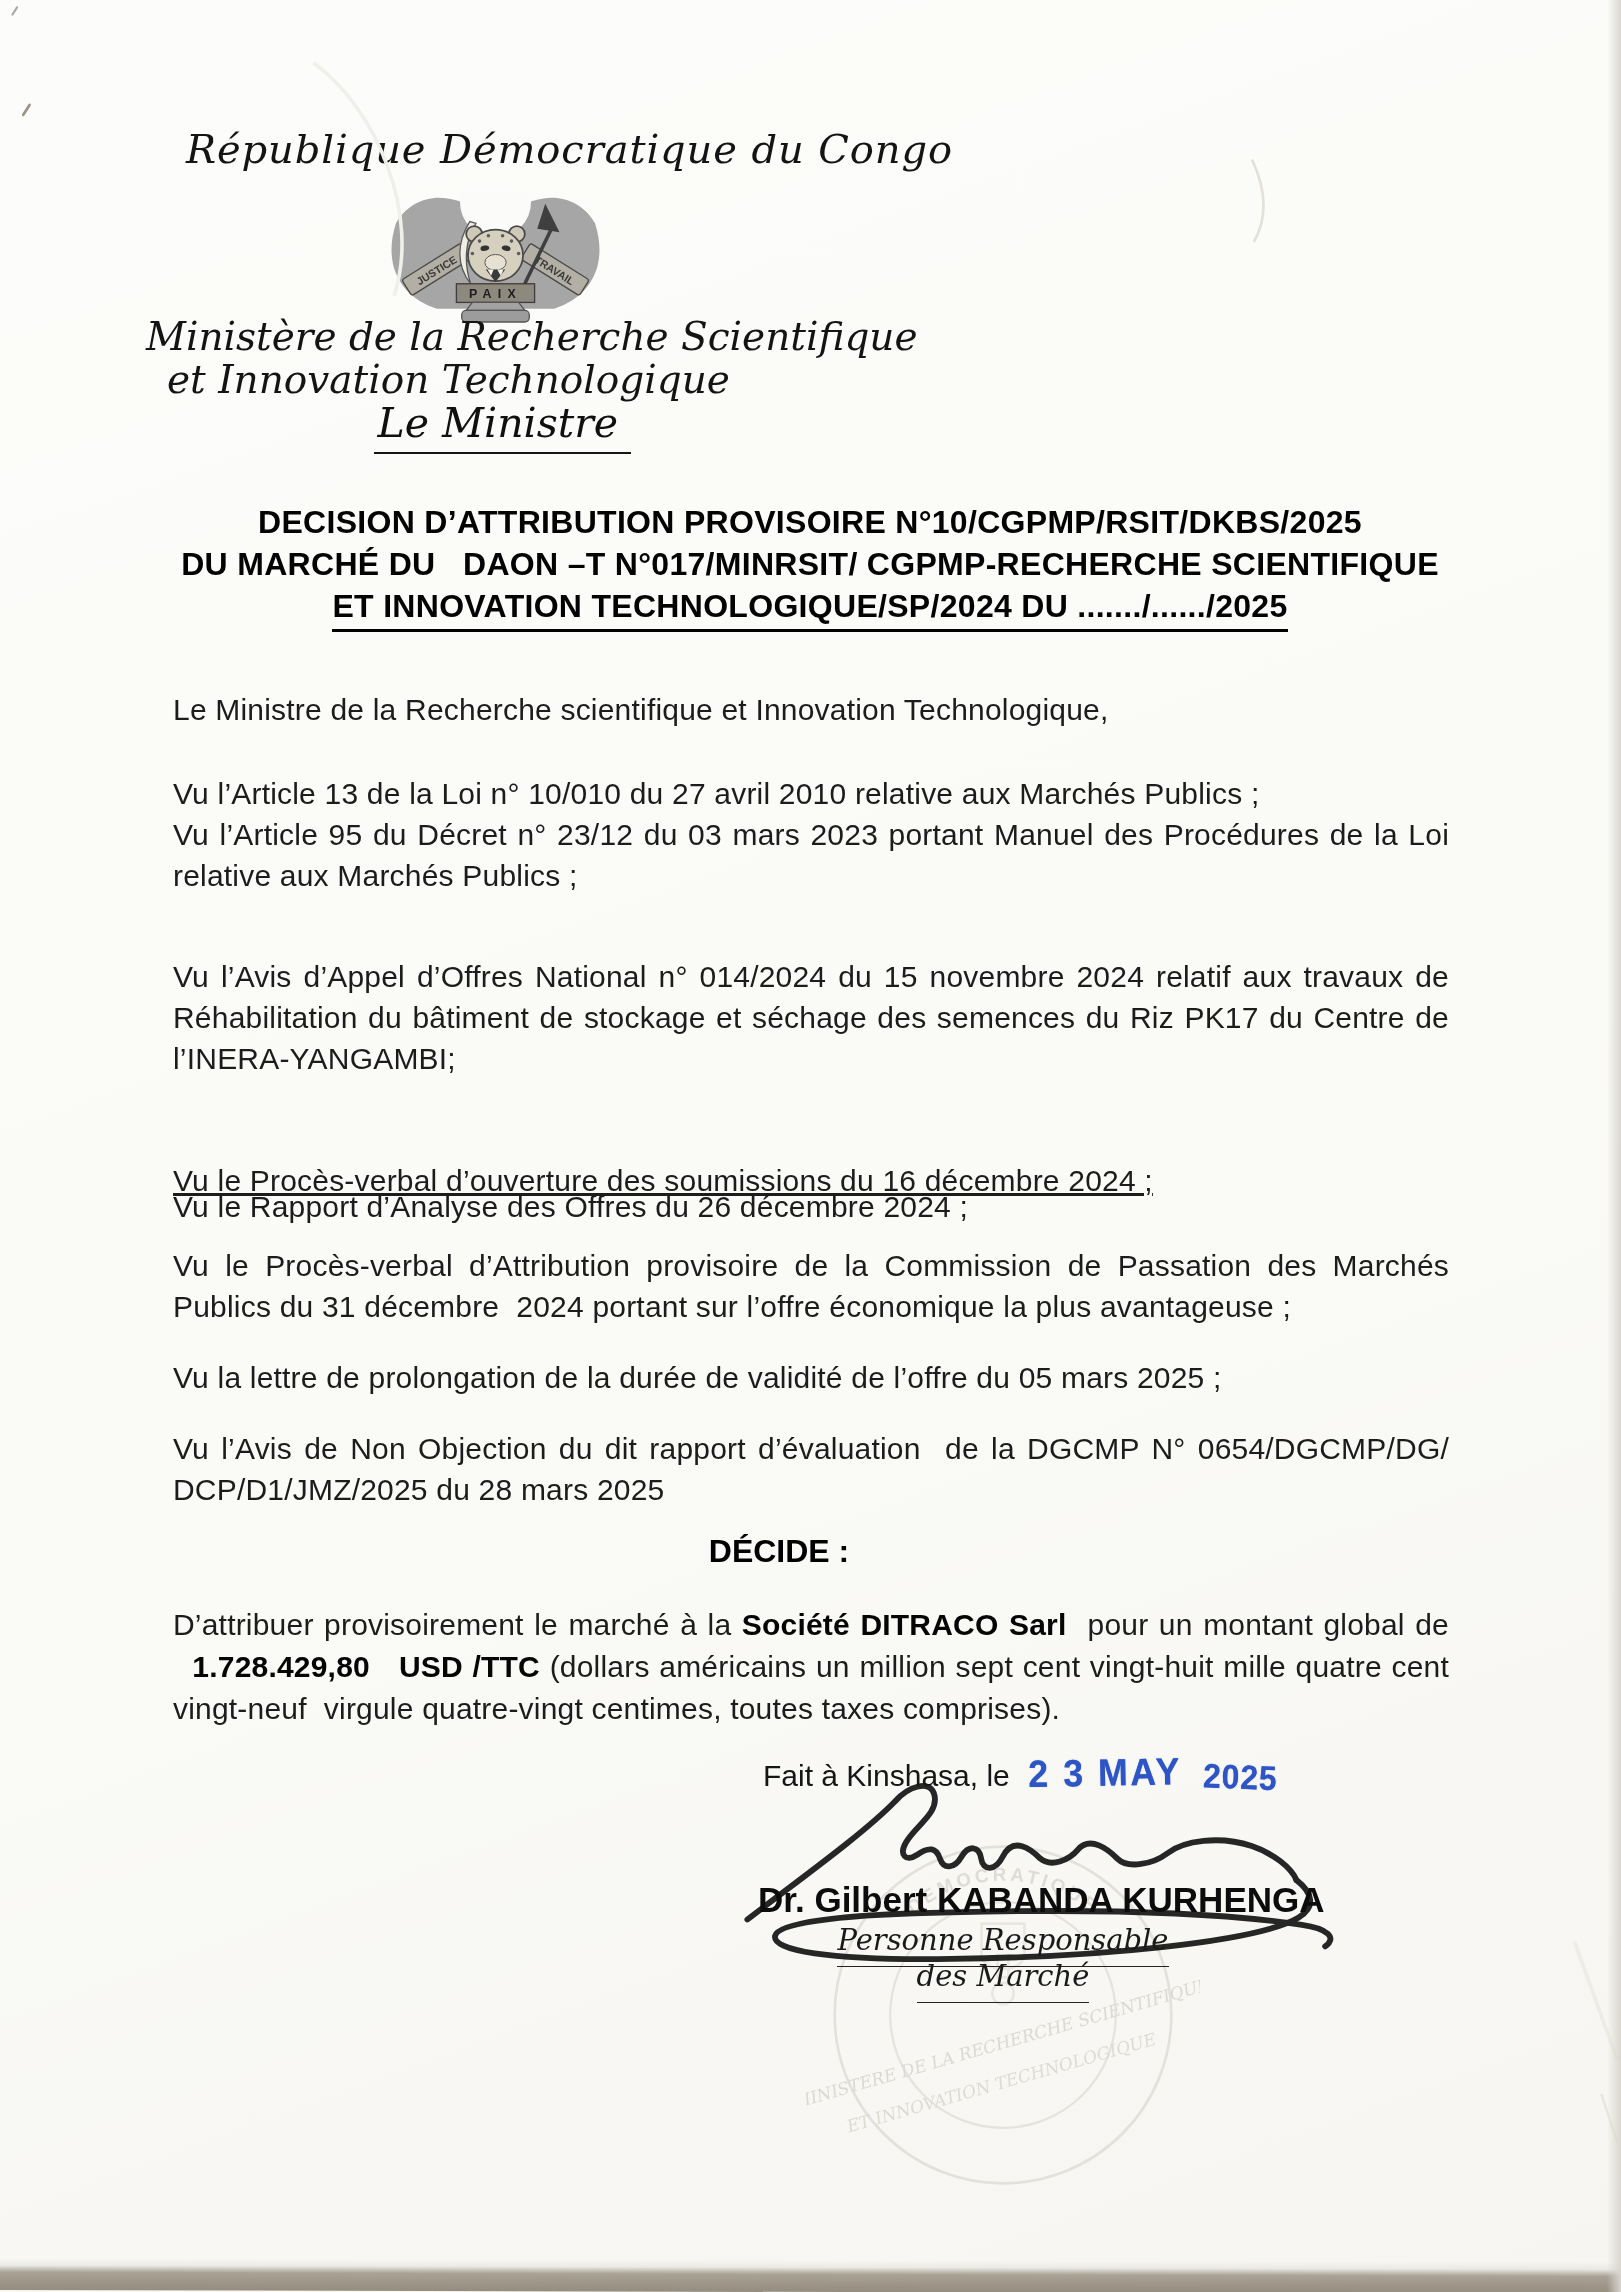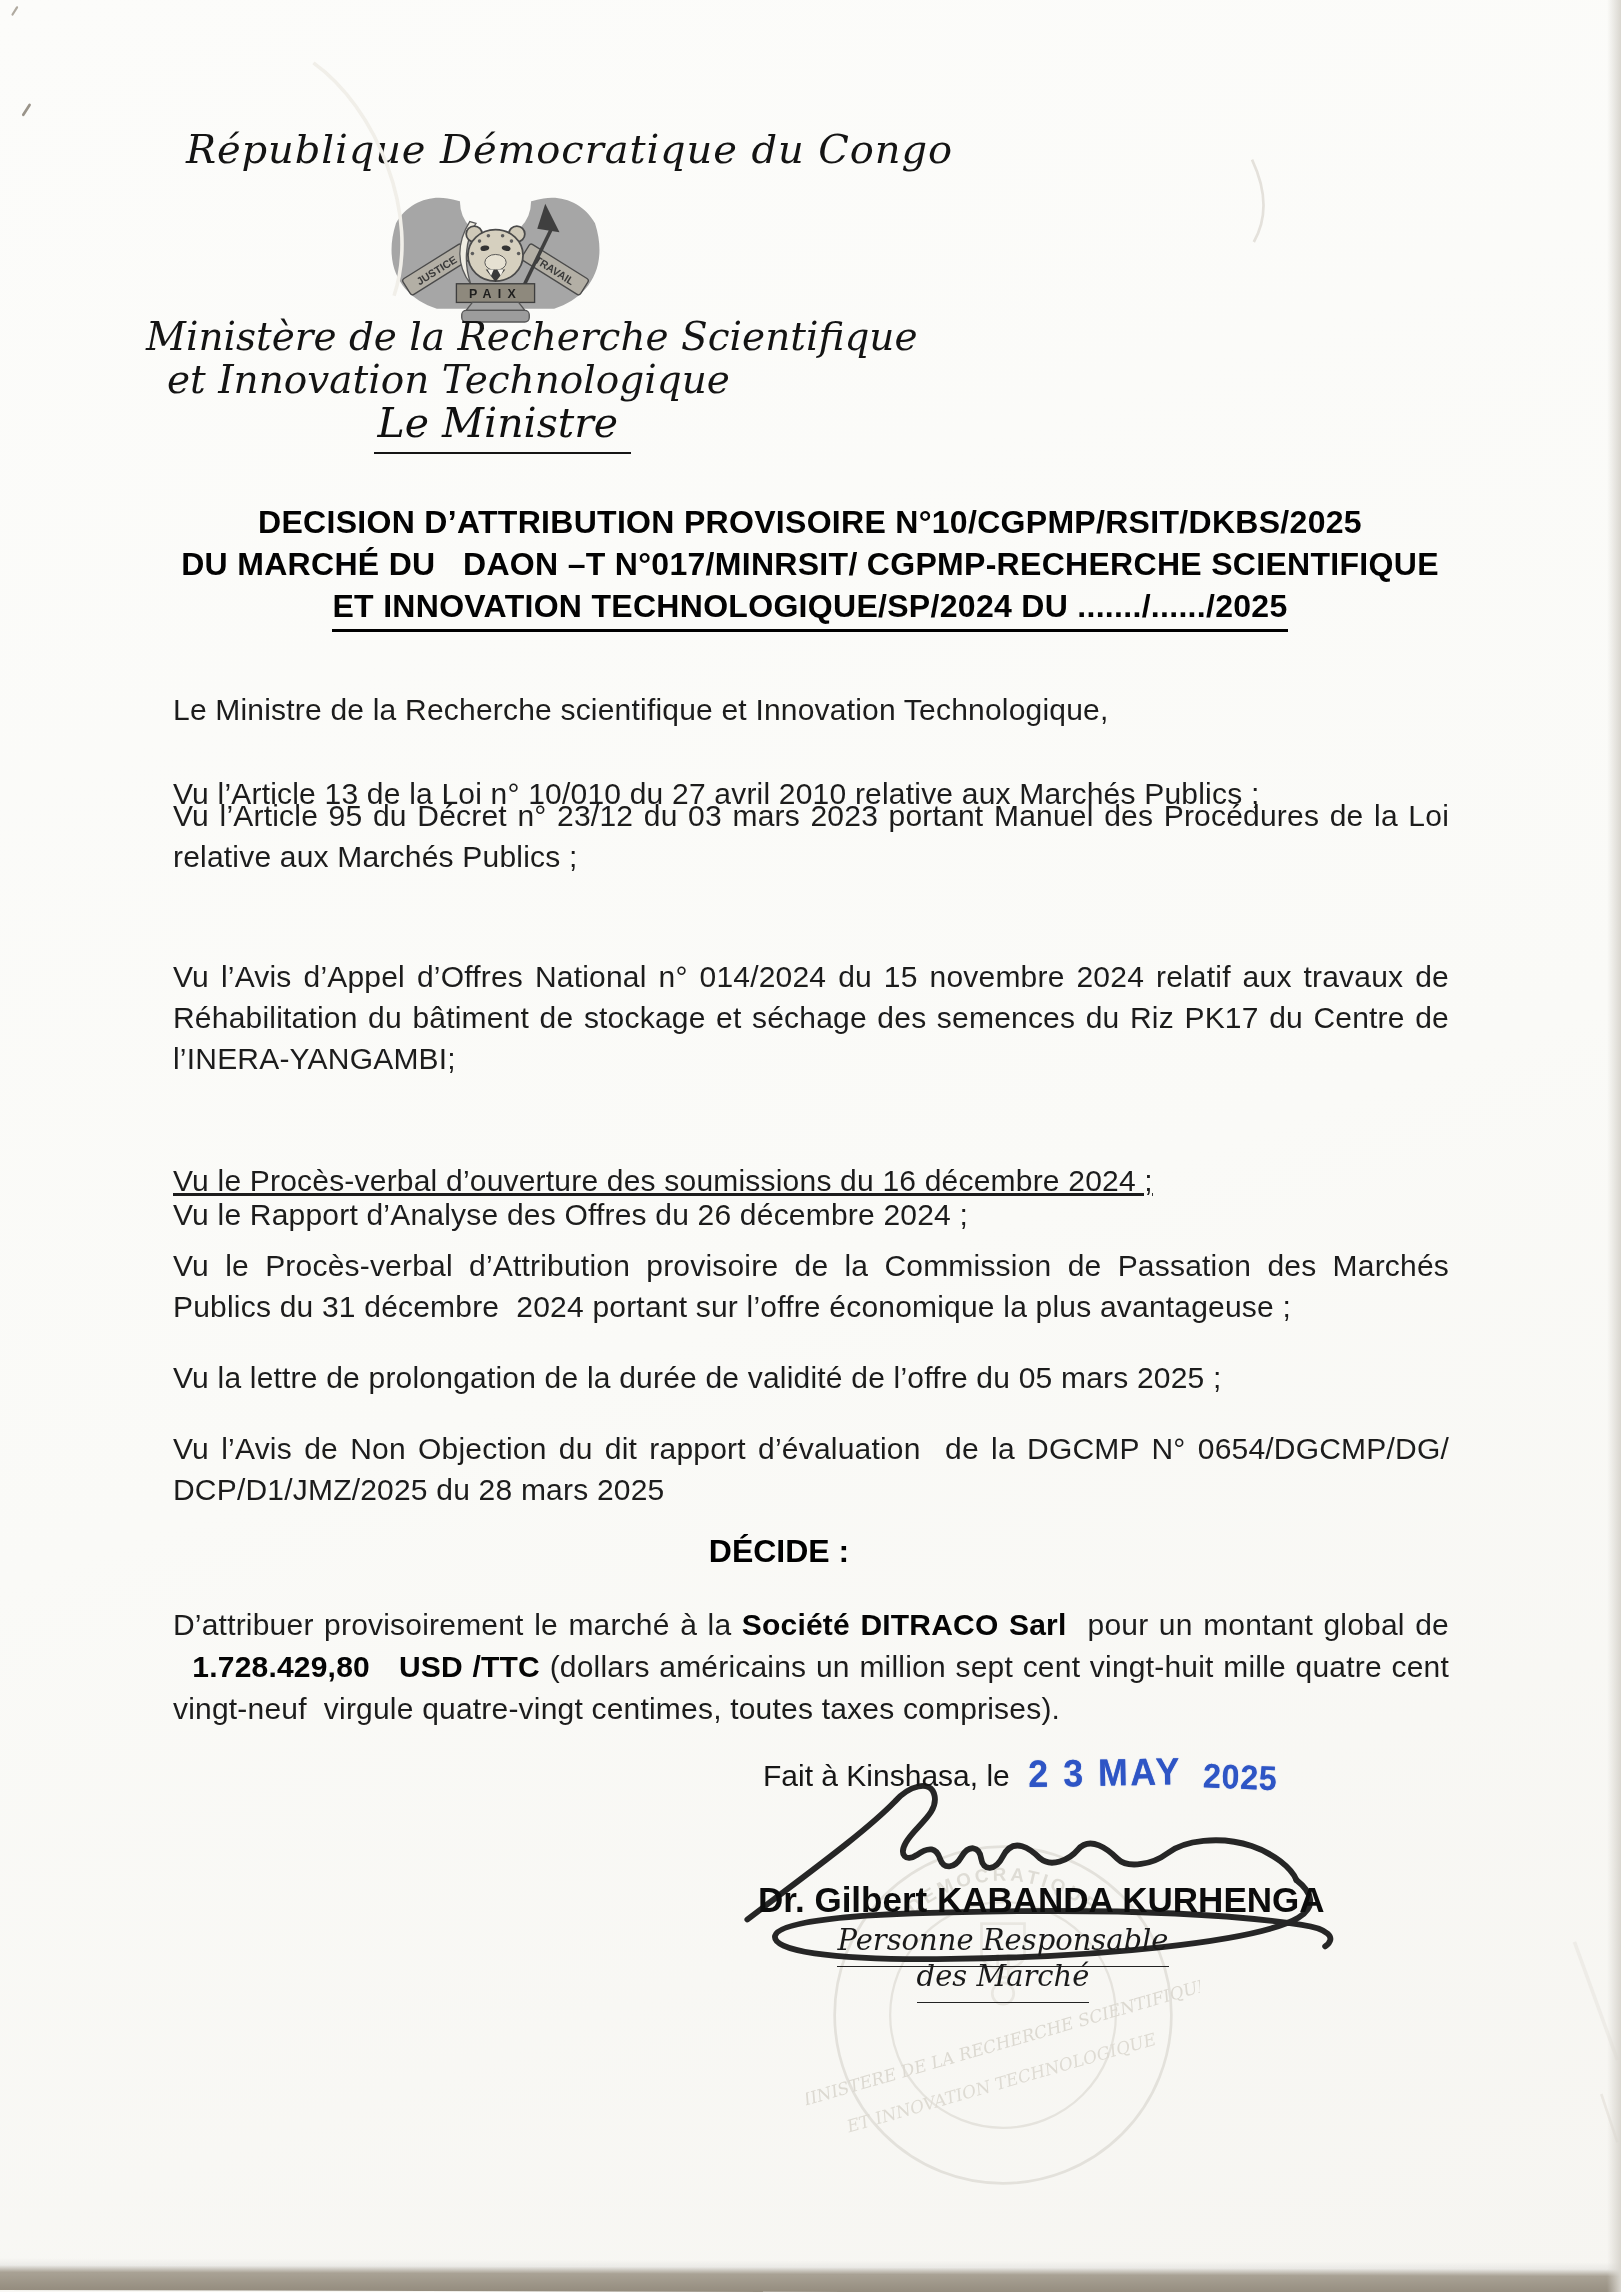--- a/index.html
+++ b/index.html
@@ -15,22 +15,22 @@
   .ministry2{left:167px;top:356px;font:italic 39px/47px "DejaVu Serif",serif;color:#141414;}
   .leminstre{left:374px;top:399px;font:italic 41px/48px "DejaVu Serif",serif;color:#101010;}
   .leminstre span{border-bottom:2.7px solid #151515;padding:0 12.5px 5.4px 3.6px;}
   
   .title-line{left:134px;width:1352px;text-align:center;font:700 32px/39px "Liberation Sans",sans-serif;color:#030303;letter-spacing:0.3px;}
   .t1{top:503px;} .t2{top:545px;} .t3{top:587px;}
   .t3 span{display:inline-block;border-bottom:3.6px solid #000;padding-bottom:2.7px;}
   
   .para{left:173px;width:1276px;font:400 30px/41px "Liberation Sans",sans-serif;color:#1c1c1c;
         text-align:justify;text-align-last:left;letter-spacing:0.2px;}
-  .p1{top:689px;} .p2{top:773px;} .p3{top:795px;} .p4{top:956px;}
-  .p5{top:1160px;text-decoration:underline;} .p6{top:1186px;margin-top:8px;} .p7{top:1245px;} .p8{top:1357px;} .p9{top:1428px;}
+  .p1{top:689px;} .p2{top:773px;} .p3{top:814px;} .p4{top:956px;}
+  .p5{top:1160px;text-decoration:underline;} .p6{top:1186px;} .p7{top:1245px;} .p8{top:1357px;} .p9{top:1428px;}
   .decide{left:134px;top:1532px;width:1290px;text-align:center;font:700 32px/39px "Liberation Sans",sans-serif;color:#000;}
   .decision{top:1604px;line-height:42px;}
   .decision b{font-weight:700;color:#050505;}
   
   .fait{left:763px;top:1755px;font:400 30px/41px "Liberation Sans",sans-serif;color:#161616;}
   .stamp{left:1028px;top:1754px;color:#2e55c5;font:700 38px/41px "Liberation Sans",sans-serif;
          letter-spacing:2.7px;transform:rotate(-1deg) scaleX(.94);transform-origin:left top;
          text-shadow:0 0 0.9px rgba(46,85,197,.8);white-space:nowrap;}
   .stamp .yr{display:inline-block;font-size:34px;letter-spacing:0.9px;margin-left:23px;transform:rotate(3deg) translateY(5.4px);}
   .signer{left:758px;top:1879px;font:700 35px/41px "Liberation Sans",sans-serif;color:#0c0c0c;white-space:nowrap;z-index:5;}

